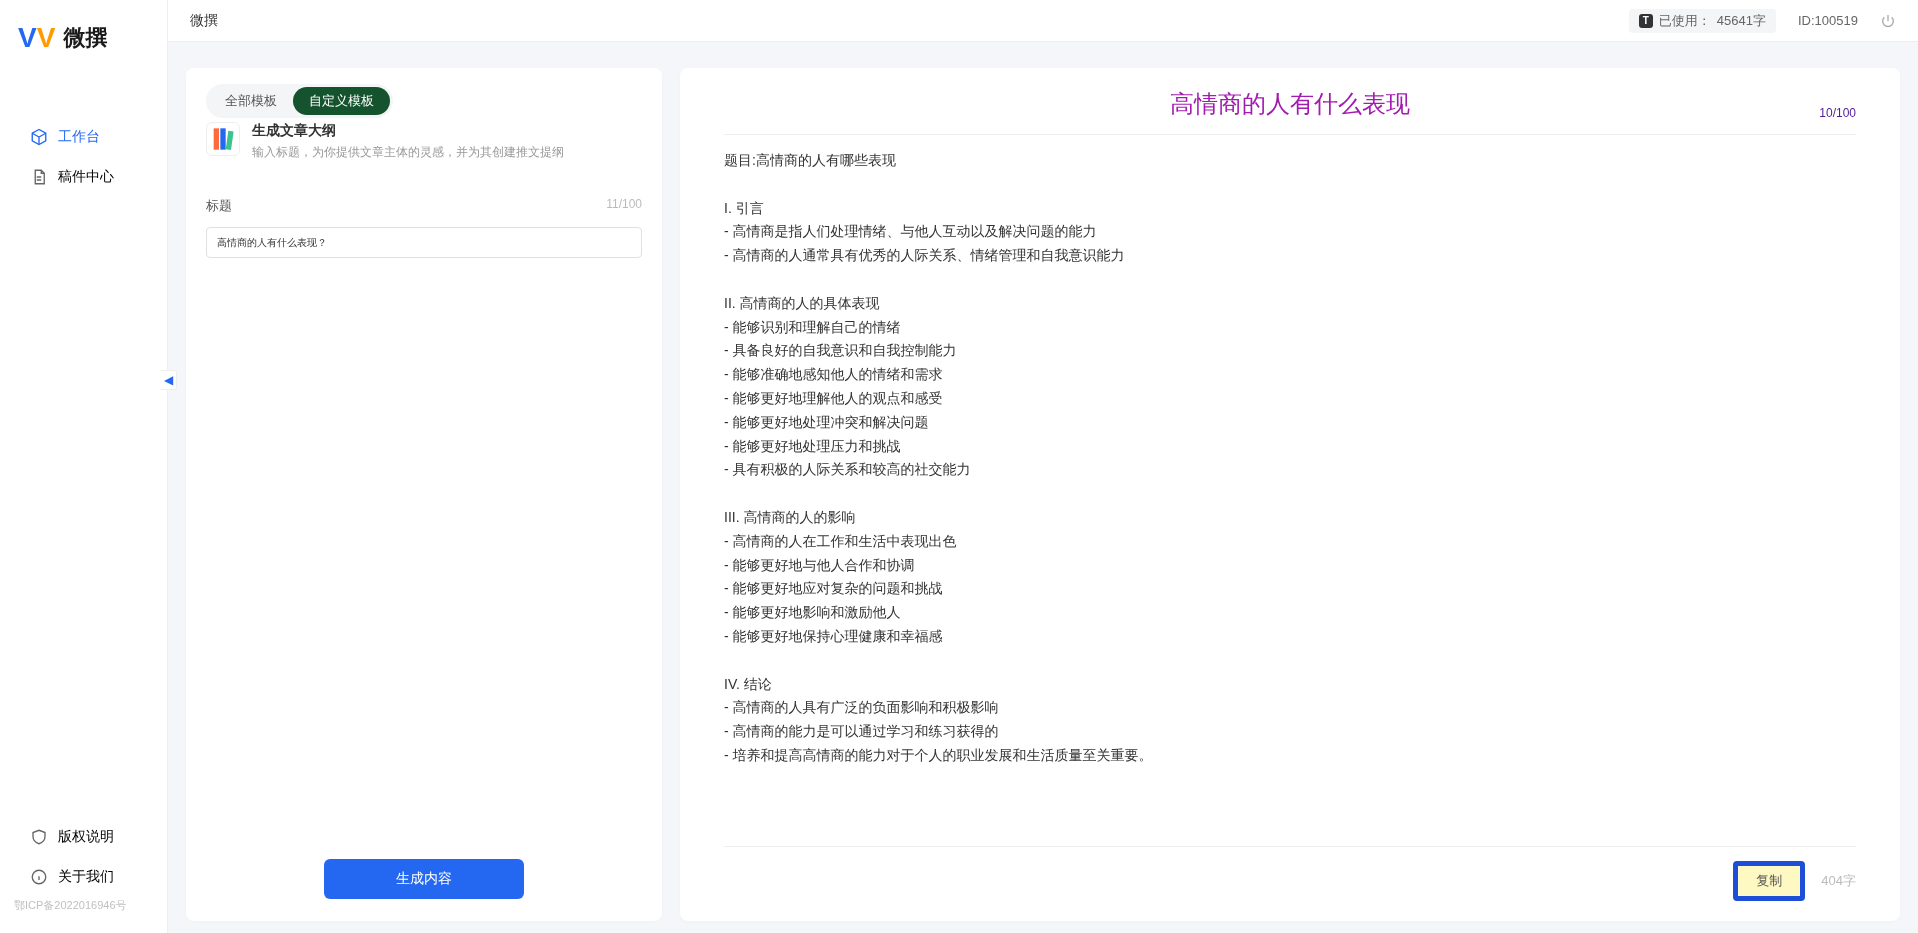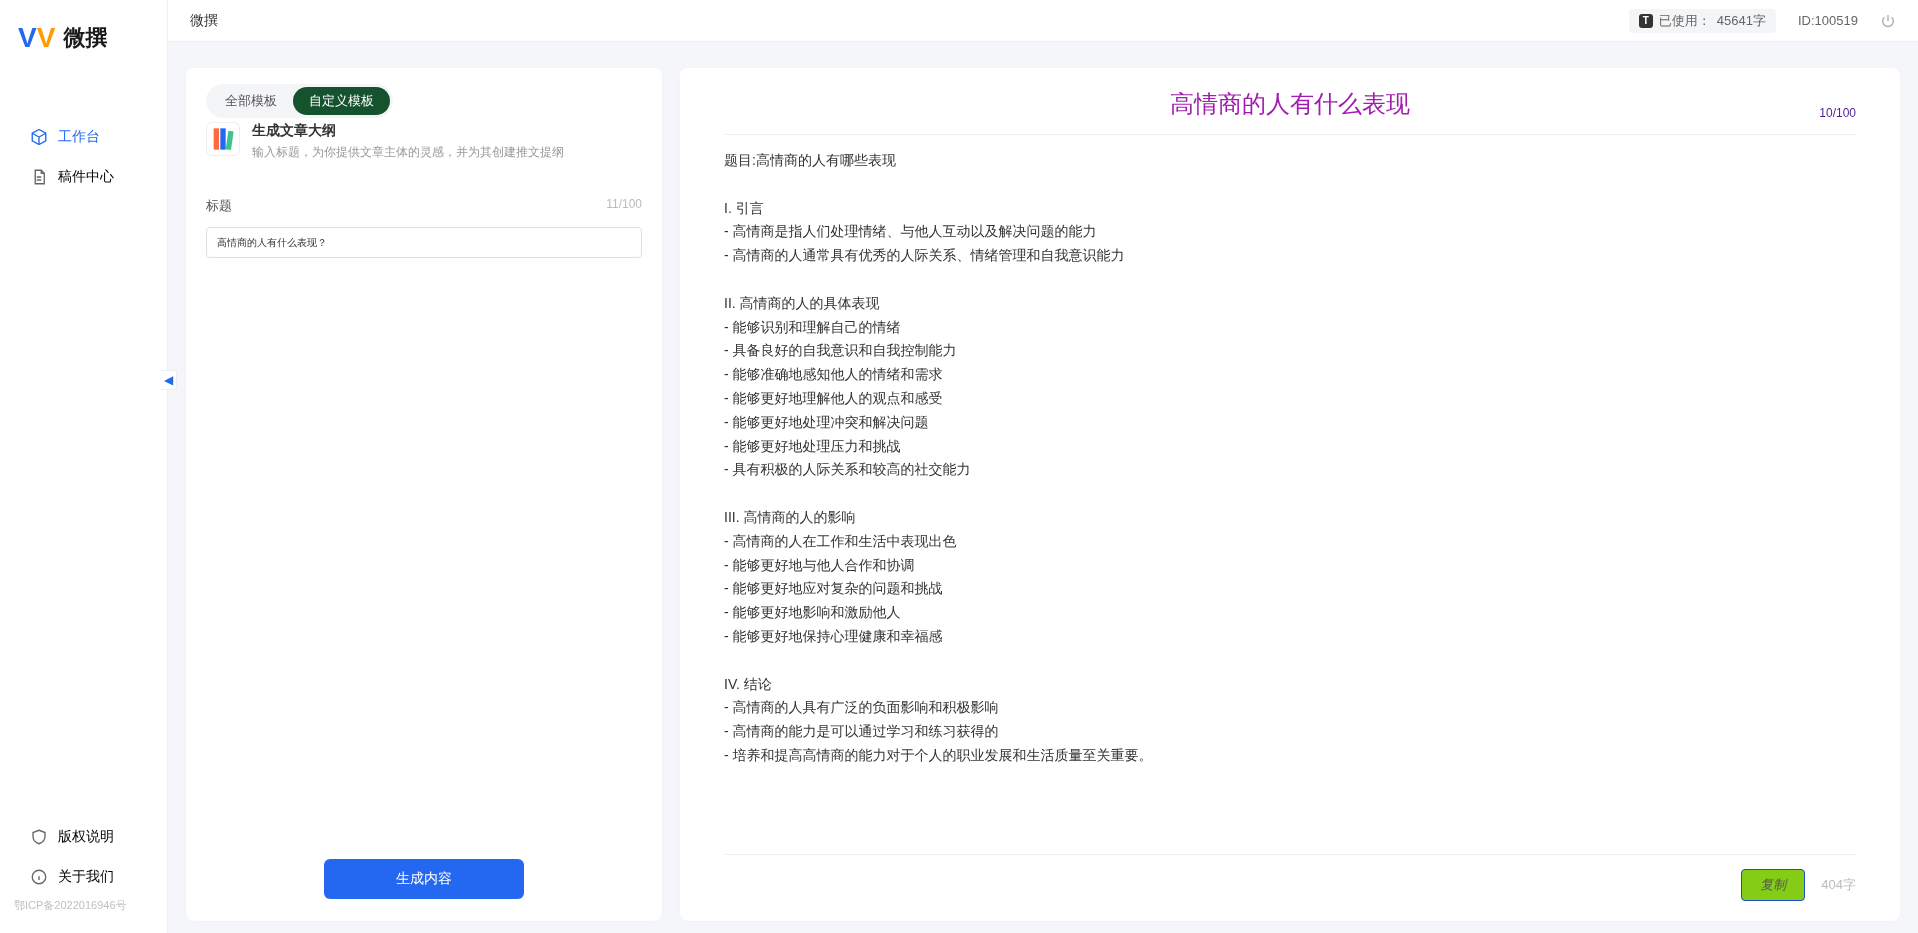--- a/index.html
+++ b/index.html
@@ -49,21 +49,21 @@
 .panel-left-spacer { flex: 1; }
 .generate-btn { width: 200px; margin: 0 auto 6px; background: #2468f2; color: #fff; border: none; border-radius: 6px; padding: 11px 0; font-size: 14px; cursor: pointer; }
 
 
 .panel-right { flex: 1; background: #fff; border-radius: 8px; display: flex; flex-direction: column; padding: 20px 44px; box-shadow: 0 1px 4px rgba(0,0,0,0.02); }
 .doc-title-row { display: flex; justify-content: center; position: relative; padding-bottom: 14px; border-bottom: 1px solid #eee; margin-bottom: 14px; }
 .doc-title { font-size: 24px; font-weight: 400; color: #a21caf; font-family: "Songti SC", SimSun, serif; }
 .doc-title-count { position: absolute; right: 0; bottom: 14px; font-size: 12px; color: #4c1d95; }
 .doc-body { flex: 1; font-size: 14px; color: #333; line-height: 1.7; white-space: pre-line; overflow-y: auto; }
 .doc-footer { display: flex; justify-content: flex-end; align-items: center; gap: 16px; border-top: 1px solid #eee; padding-top: 14px; margin-top: 10px; }
-.copy-btn { border: 1px solid #1d4ed8; background: #84cc16; border-radius: 4px; padding: 6px 18px; font-size: 13px; cursor: pointer; color: #555; font-style: italic; }
+.copy-btn { border: 5px solid #1d4ed8; background: #fef9c3; border-radius: 4px; padding: 6px 18px; font-size: 13px; cursor: pointer; color: #555; }
 .char-count { font-size: 13px; color: #bbb; }
 
 svg { width: 100%; height: 100%; }
 </style>
 </head>
 <body>
 
 <div class="sidebar">
   <div class="logo">
     <span class="logo-mark">

